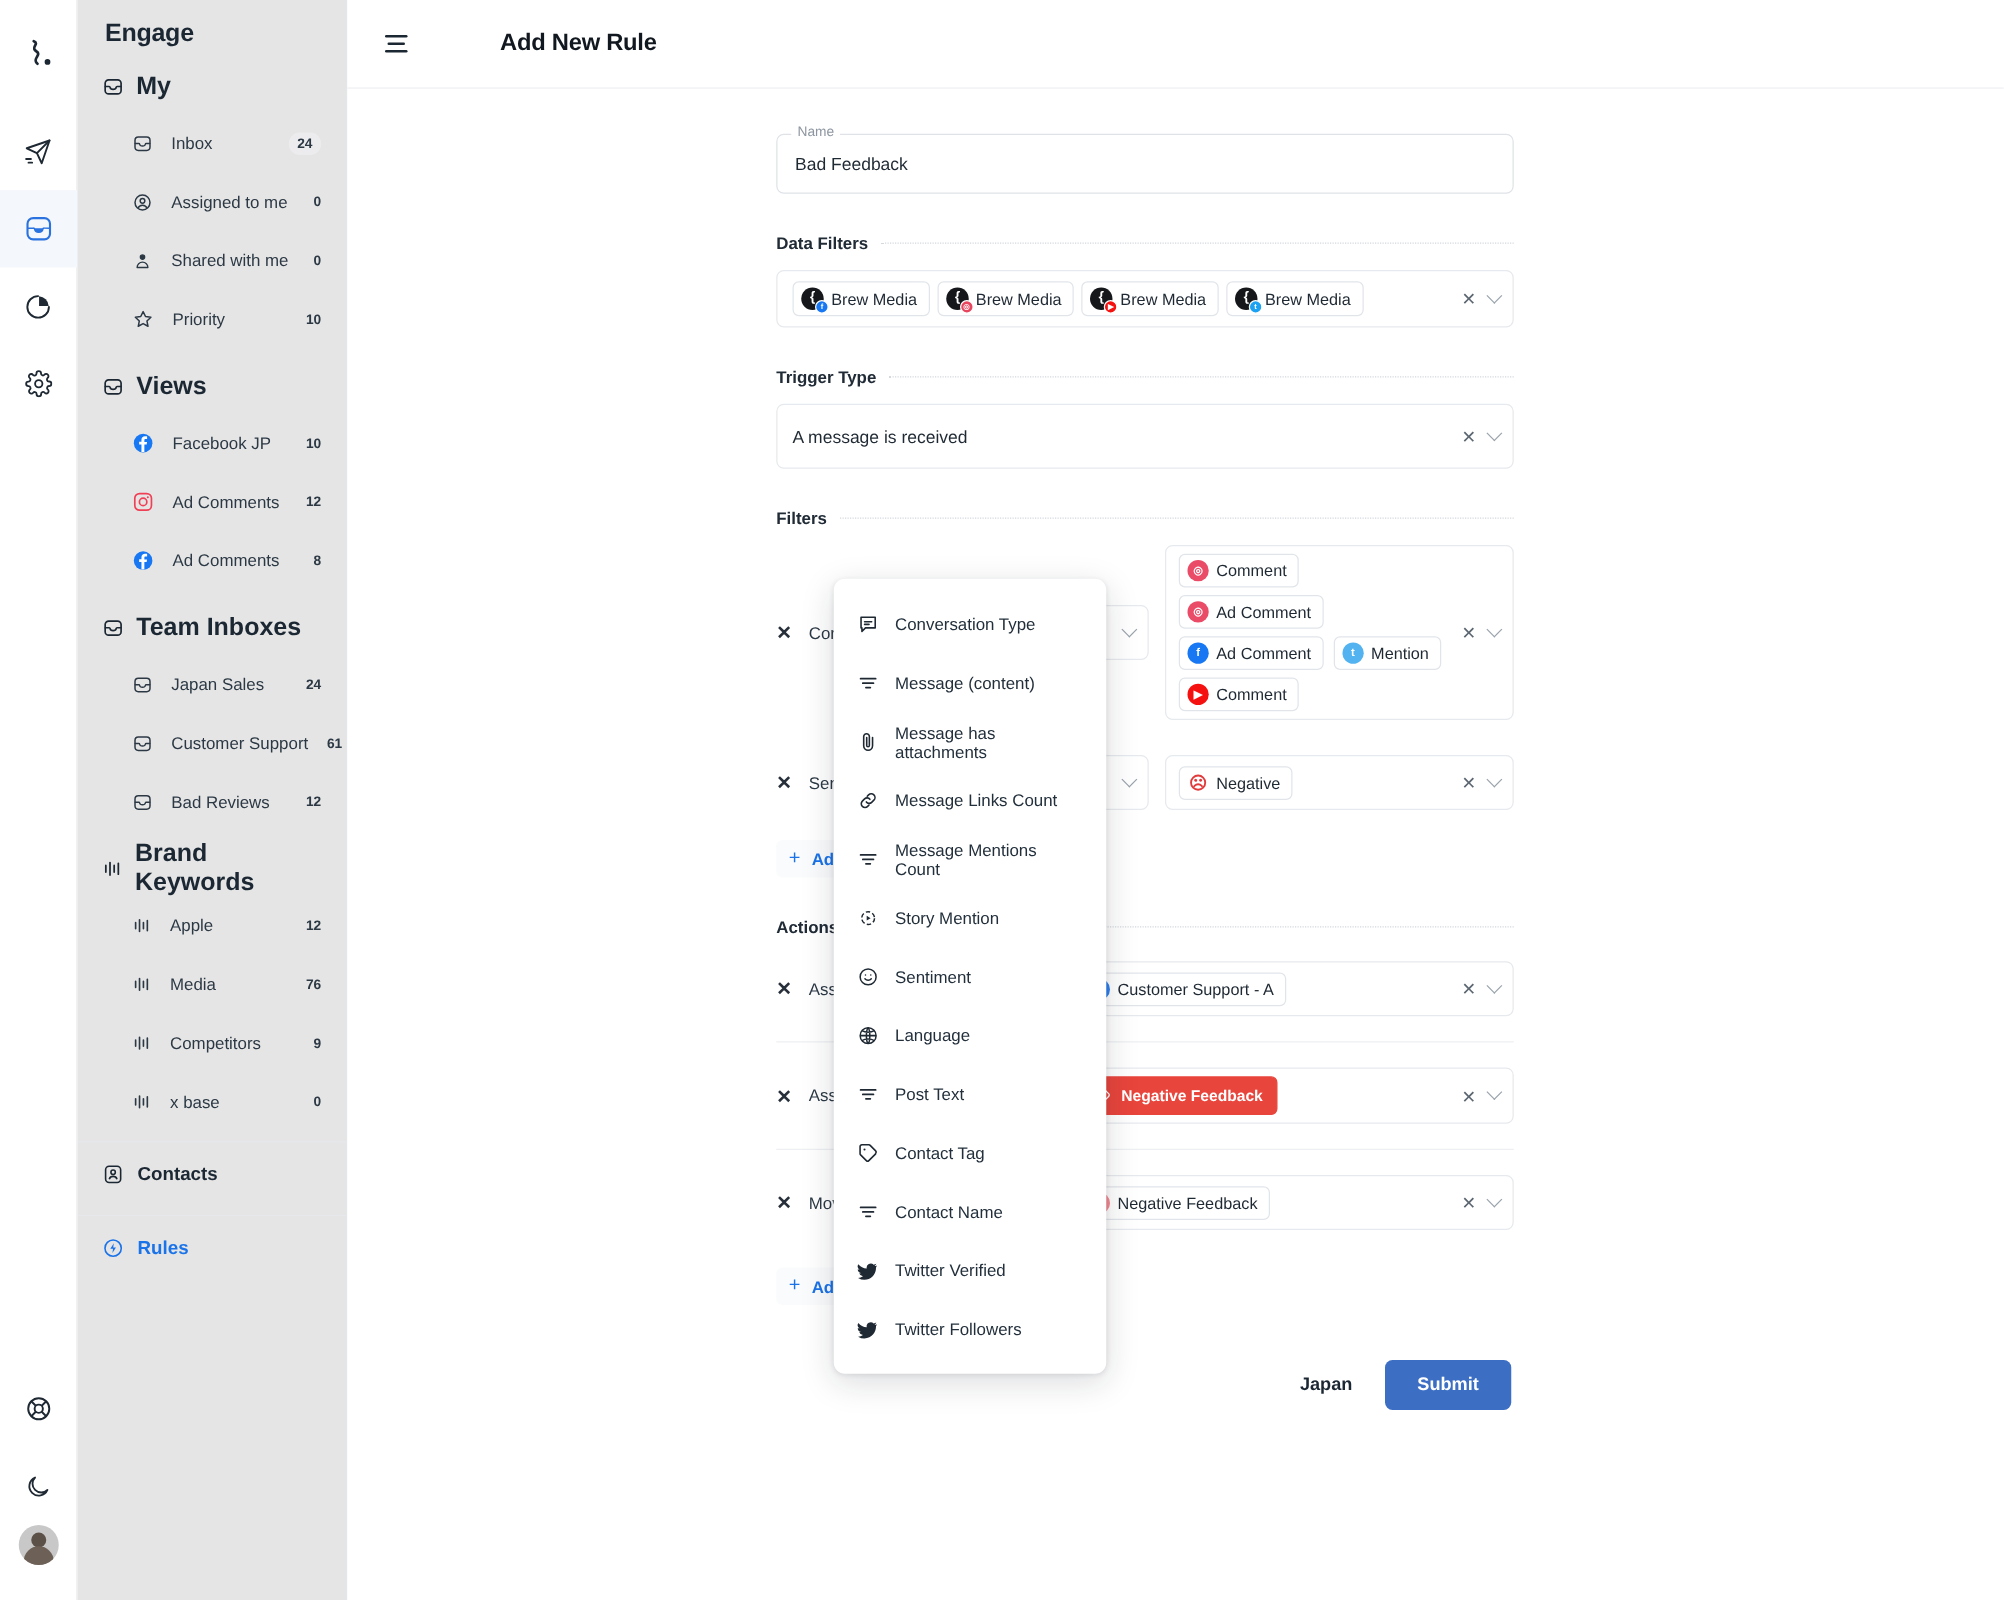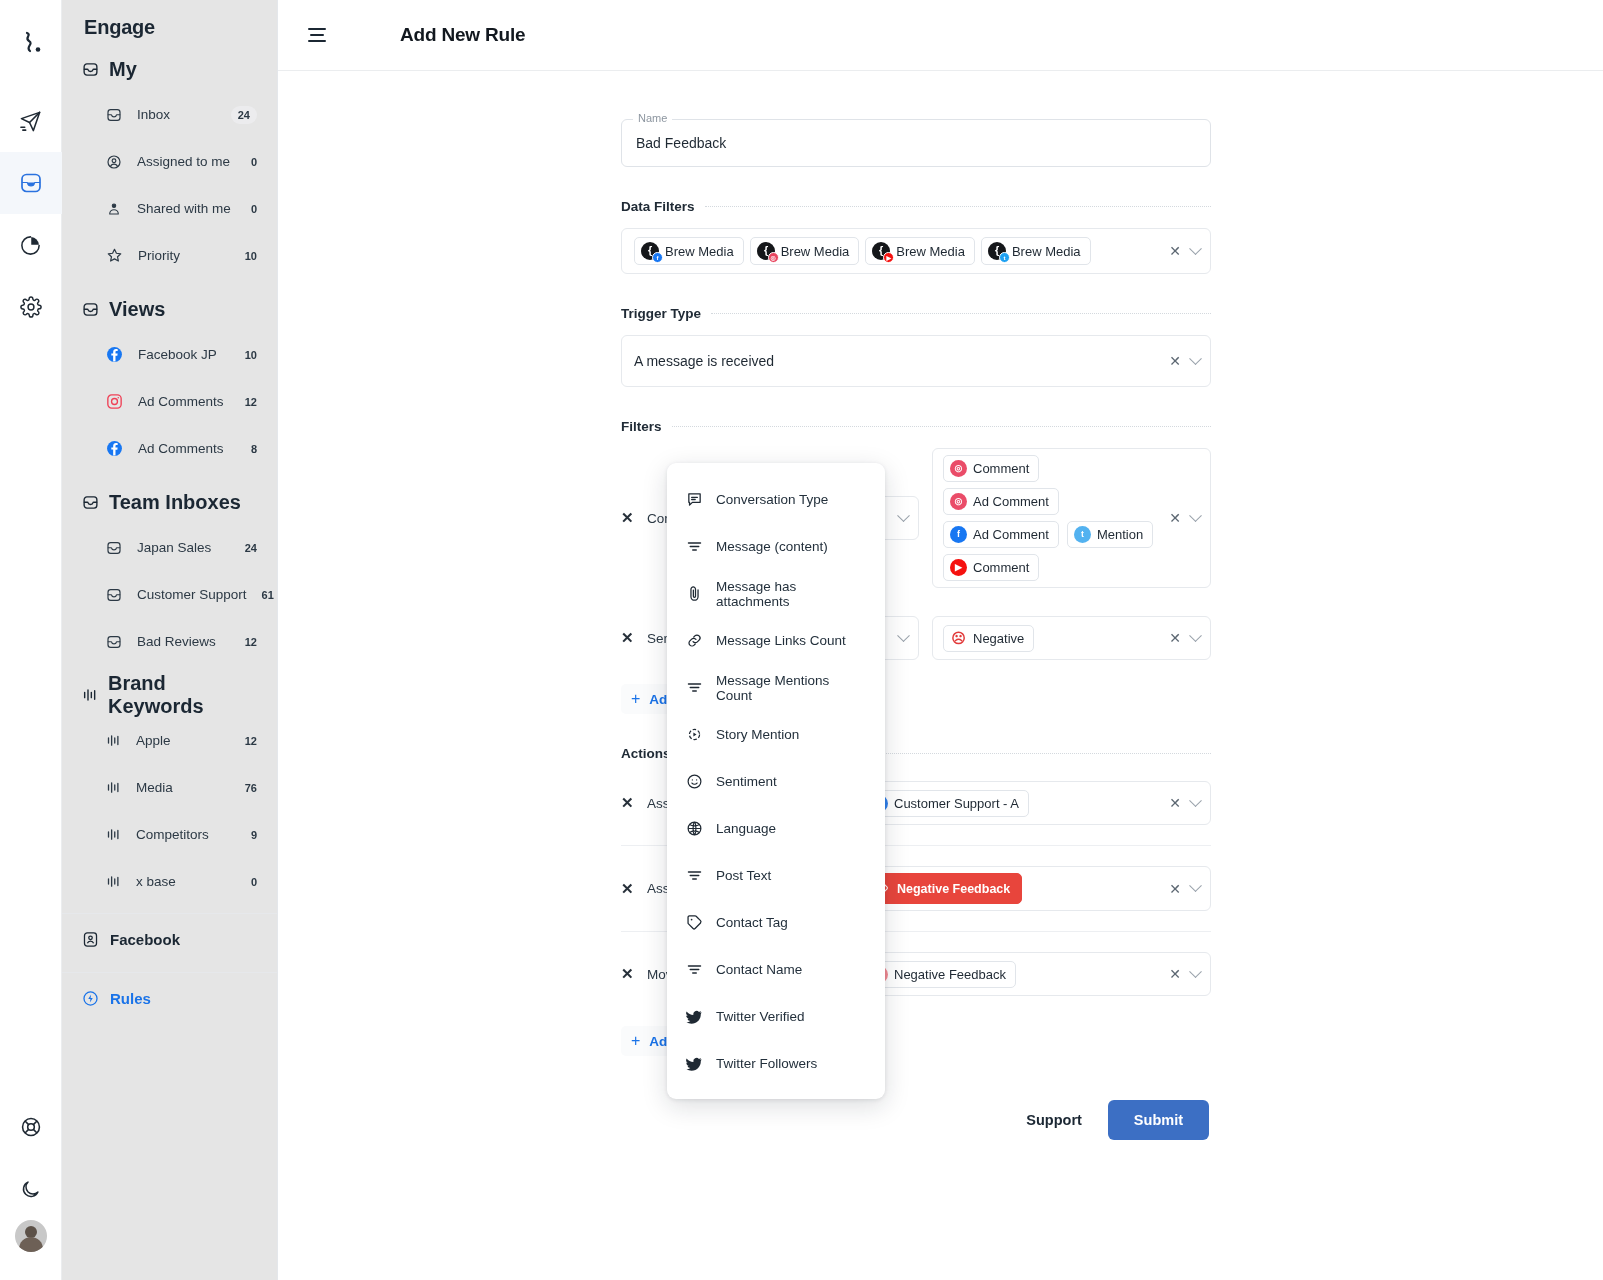--- a/index.html
+++ b/index.html
@@ -88,21 +88,21 @@
     padding-left: 30px; border-bottom: 1px solid #ebedef;
     background: #fff;
   }
   .hamburger { display: flex; flex-direction: column; gap: 4px; width: 18px; }
   .hamburger span { display: block; height: 2px; background: #1b2733; border-radius: 1px; }
   .hamburger span:nth-child(2) { width: 14px; margin: 0 auto; }
   .page-title { font-size: 19px; font-weight: 700; color: #12181f; letter-spacing: -.2px; margin-left: 48px; }
 
   .content { position: relative; height: 1209px; background: #fff; }
   .form {
-    position: absolute; left: 343px; top: 48px;
+    position: absolute; left: 343px; top: 36px;
     width: 590px;
   }
 
   
   .name-field {
     position: relative; border: 1px solid #dfe3e8; border-radius: 6px;
     height: 48px; display: flex; align-items: center; padding: 0 14px;
     background: #fff;
   }
   .name-legend {
@@ -482,21 +482,21 @@
 
     <div class="sect-div"></div>
     <div class="foot-item">
       <span>
         <svg width="17" height="17" viewBox="0 0 24 24" fill="none" stroke="#1b2733" stroke-width="1.8" stroke-linejoin="round">
           <rect x="3.5" y="2.8" width="17" height="18.4" rx="4"></rect>
           <circle cx="12" cy="9.6" r="2.5"></circle>
           <path d="M7.6 17.4c.7-2 2.3-3.1 4.4-3.1s3.7 1.1 4.4 3.1"></path>
         </svg>
       </span>
-      <span>Facebook</span>
+      <span>Contacts</span>
     </div>
 
     <div class="sect-div"></div>
     <div class="foot-item active">
       <span>
         <svg width="17" height="17" viewBox="0 0 24 24" fill="none" stroke="#1a73e8" stroke-width="1.8" stroke-linejoin="round">
           <circle cx="12" cy="12" r="9.2"></circle>
           <path d="M12.8 6.5L8.8 12.6h3.1l-.7 4.9 4-6.1h-3.1z" fill="#1a73e8" stroke="none"></path>
         </svg>
       </span>
@@ -706,21 +706,21 @@
             </div>
           </div>
         </div>
 
         <div class="addlink">
           <span class="plus">+</span>
           <span>Add a new action</span>
         </div>
 
         <div class="btnrow">
-          <div class="btn-cancel">Support</div>
+          <div class="btn-cancel">Japan</div>
           <button class="btn-submit">Submit</button>
         </div>
 
       </div>
 
       <div class="dropdown">
 
         <div class="dd-item">
           <span class="dd-ico">
             <svg width="17" height="17" viewBox="0 0 24 24" fill="none" stroke="#1f2933" stroke-width="1.8" stroke-linecap="round" stroke-linejoin="round">

